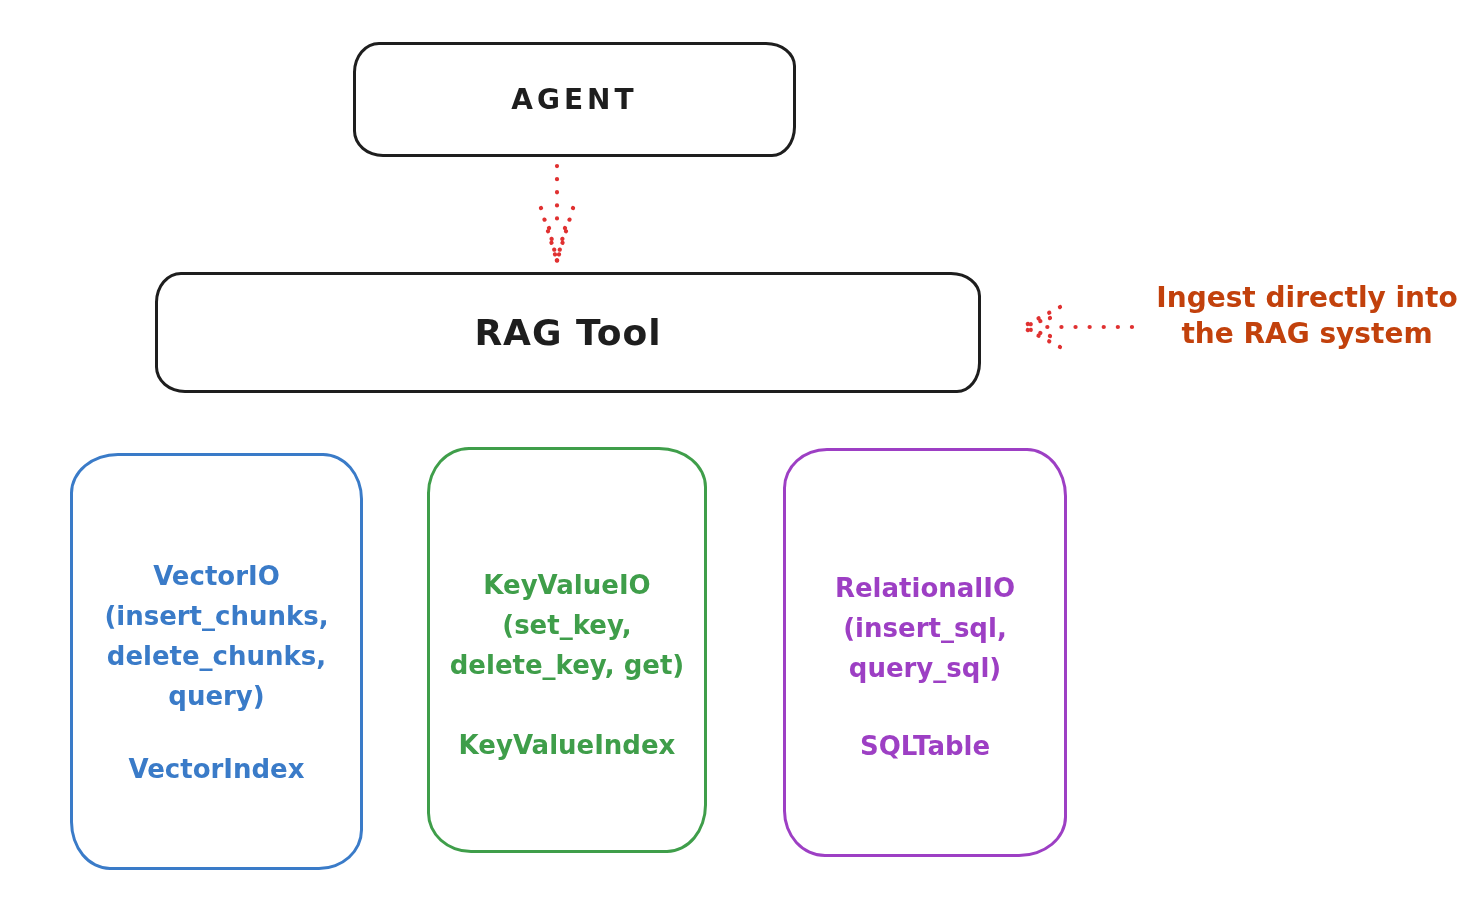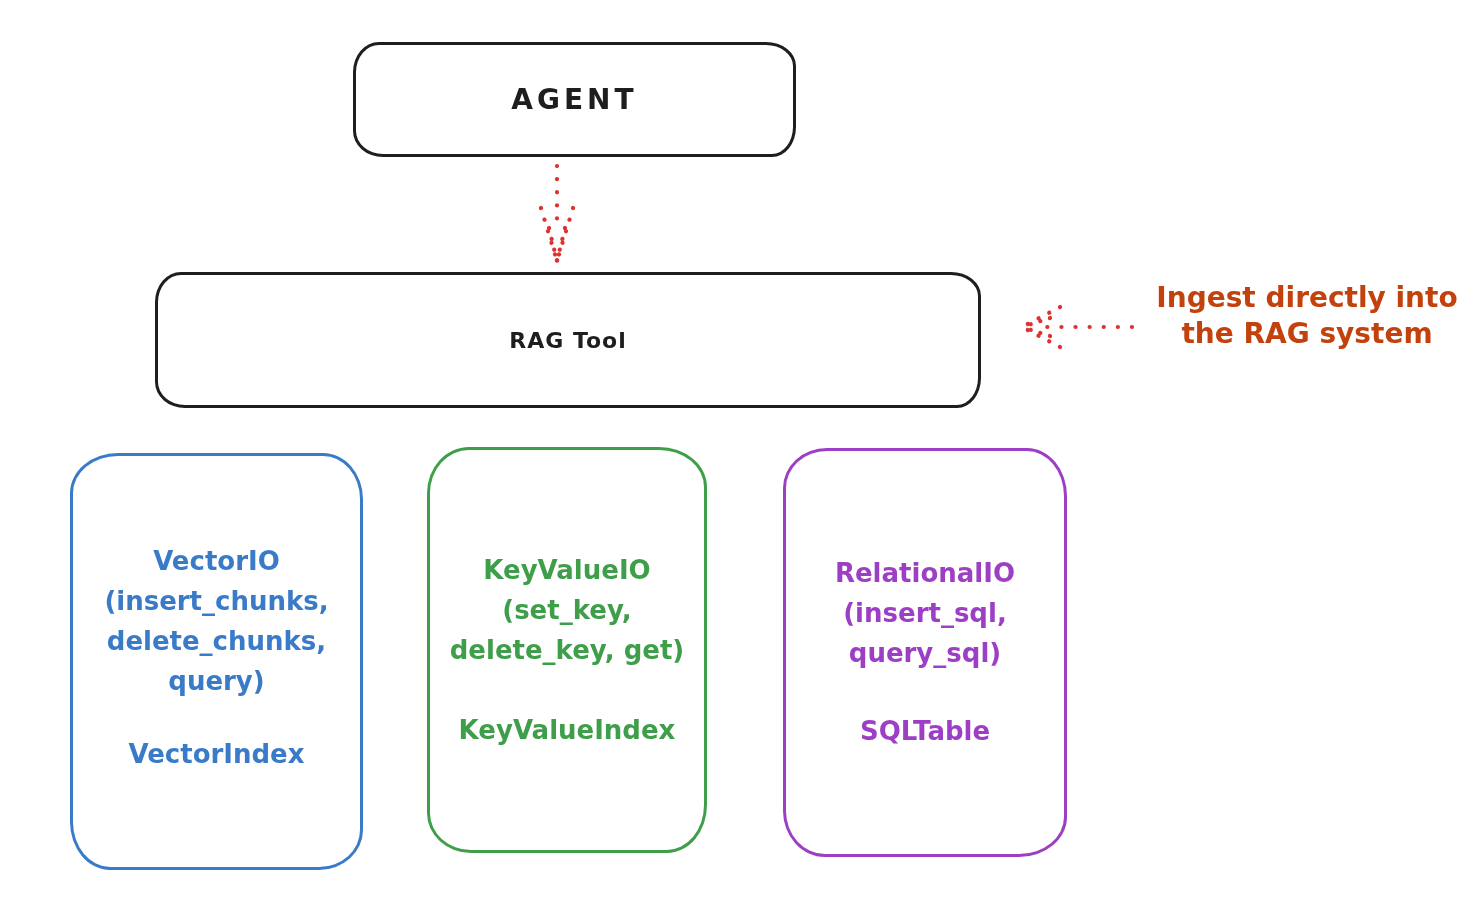--- a/index.html
+++ b/index.html
@@ -29,36 +29,36 @@
     color: #1e1e1e;
   }
   .agent-box {
     left: 353px; top: 42px; width: 443px; height: 115px;
     border-radius: 26px 30px 24px 30px / 30px 24px 30px 26px;
     font-size: 28px;
     font-weight: bold;
     letter-spacing: 4px;
   }
   .rag-box {
-    left: 155px; top: 272px; width: 826px; height: 136px;
+    left: 155px; top: 272px; width: 826px; height: 121px;
     border-radius: 26px 30px 24px 30px / 30px 24px 30px 26px;
-    font-size: 22px;
+    font-size: 36px;
     font-weight: bold;
     letter-spacing: 1px;
   }
   .provider-box {
     display: block;
     border-width: 3.5px;
     border-style: solid;
     text-align: center;
     font-weight: bold;
     font-size: 26px;
     line-height: 40px;
   }
-  .provider-io { white-space: pre-line; }
+  .provider-io { white-space: pre-line; margin-top: 15px; }
   .provider-index { }
   .vector-box {
     left: 70px; top: 453px; width: 293px; height: 417px;
     border-color: #3a7bc8; color: #3a7bc8;
     border-radius: 48px 40px 44px 40px / 40px 46px 40px 48px;
     padding-top: 85px;
   }
   .vector-box .provider-index { margin-top: 33px; }
   .keyvalue-box {
     left: 427px; top: 447px; width: 280px; height: 406px;

